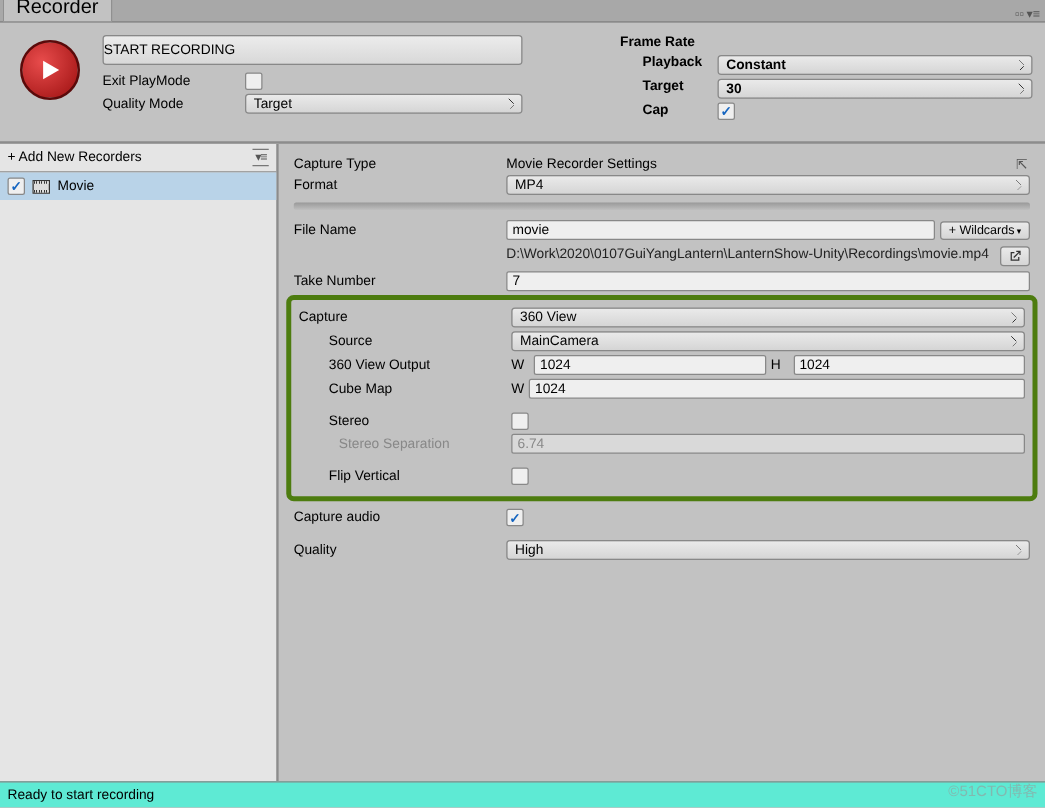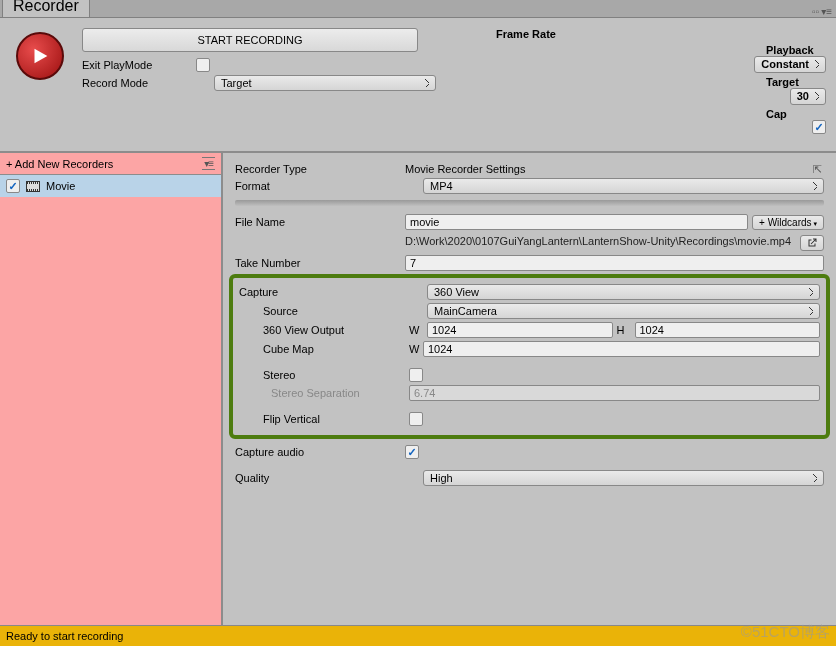--- a/index.html
+++ b/index.html
@@ -52,21 +52,21 @@
       display: flex; align-items: center; justify-content: center;
       margin: 4px 18px 4px 6px;
       flex-shrink: 0;
     }
     .record-icon svg { width: 22px; height: 22px; }
     .left-controls { flex: 1; display: flex; flex-direction: column; }
     .start-btn {
       border: 1px solid #888;
       border-radius: 3px;
       background: linear-gradient(#ececec, #d8d8d8);
-      text-align: center;
+      text-align: left;
       padding: 5px 0;
       font-size: 11px;
       margin-bottom: 6px;
       cursor: pointer;
       width: 336px;
     }
     .row { display: flex; align-items: center; margin-bottom: 3px; }
     .lbl { width: 114px; flex-shrink: 0; }
     .lbl2.indent { padding-left: 24px; width: 170px; }
     .select {
@@ -74,21 +74,20 @@
       min-width: 0;
       background: linear-gradient(#eaeaea, #d5d5d5);
       border: 1px solid #888;
       border-radius: 3px;
       padding: 1px 16px 1px 6px;
       font-size: 11px;
       position: relative;
       height: 16px;
       line-height: 13px;
       cursor: pointer;
-      margin-left: 18px;
     }
     .select::after {
       content: "";
       position: absolute;
       right: 5px; top: 3px;
       width: 6px; height: 8px;
       background:
         linear-gradient(45deg, transparent 45%, #333 50%, transparent 55%),
         linear-gradient(-45deg, transparent 45%, #333 50%, transparent 55%);
       background-size: 6px 4px, 6px 4px;
@@ -109,28 +108,28 @@
       content: "✓";
       color: #1565c0;
       font-size: 11px;
       font-weight: bold;
     }
     .right-block {
       margin-left: 40px;
       width: 330px;
       font-weight: bold;
     }
-    .rb-row { display: flex; align-items: flex-end; margin-bottom: 3px; flex-direction: column; }
+    .rb-row { display: flex; align-items: flex-start; margin-bottom: 3px; }
     .rb-lbl { width: 78px; padding-left: 18px; }
     .rb-title { margin-bottom: 4px; }
     .rb-val { flex: 1; }
     .body-split { flex: 1; display: flex; overflow: hidden; }
     .sidebar {
       width: 223px;
-      background: #fca5a5;
+      background: #e5e5e5;
       border-right: 2px solid #8c8c8c;
       display: flex; flex-direction: column;
     }
     .sidebar-hdr {
       display: flex; align-items: center;
       padding: 4px 6px;
       border-bottom: 1px solid #8c8c8c;
     }
     .add-btn {
       flex: 1;
@@ -229,27 +228,27 @@
       padding: 6px 6px 6px 6px;
       margin: 3px -6px 6px -6px;
     }
     .grayed { color: #888; }
     .wh-pair { display: flex; align-items: center; flex: 1; gap: 4px; }
     .wh-lbl { width: 14px; }
     .status-bar {
       border-top: 1px solid #888;
       padding: 4px 6px;
       font-size: 11px;
-      background: #eab308;
+      background: #5eead4;
     }
     .watermark {
       position: absolute;
       right: 6px; bottom: 4px;
       color: #999;
-      font-size: 15px;
+      font-size: 12px;
       opacity: 0.6;
     }
   </style>
 </head>
 <body>
 
 <div class="window">
 
   <div class="tab-bar">
     <div class="tab">Recorder</div>
@@ -265,21 +264,21 @@
           <path d="M6 4 L20 12 L6 20 Z" fill="#fff"></path>
         </svg>
     </div>
     <div class="left-controls">
       <div class="start-btn">START RECORDING</div>
       <div class="row">
         <span class="lbl">Exit PlayMode</span>
         <span class="checkbox"></span>
       </div>
       <div class="row">
-        <span class="lbl">Record Mode</span>
+        <span class="lbl">Quality Mode</span>
         <div class="select" style="width:222px;flex:0 0 222px">Target</div>
       </div>
     </div>
     <div class="right-block">
       <div class="rb-title">Frame Rate</div>
       <div class="rb-row">
         <span class="rb-lbl">Playback</span>
         <div class="select rb-val">Constant</div>
       </div>
       <div class="rb-row">
@@ -304,21 +303,21 @@
         <span class="checkbox checked"></span>
         <span class="film-icon"></span>
         <span>Movie</span>
       </div>
     </div>
 
     <div class="main">
       <span class="maximize-icon">⇱</span>
 
       <div class="field-row">
-        <span class="lbl2">Recorder Type</span>
+        <span class="lbl2">Capture Type</span>
         <span>Movie Recorder Settings</span>
       </div>
       <div class="field-row">
         <span class="lbl2">Format</span>
         <div class="select">MP4</div>
       </div>
 
       <div class="hr-thick"></div>
 
       <div class="field-row">

